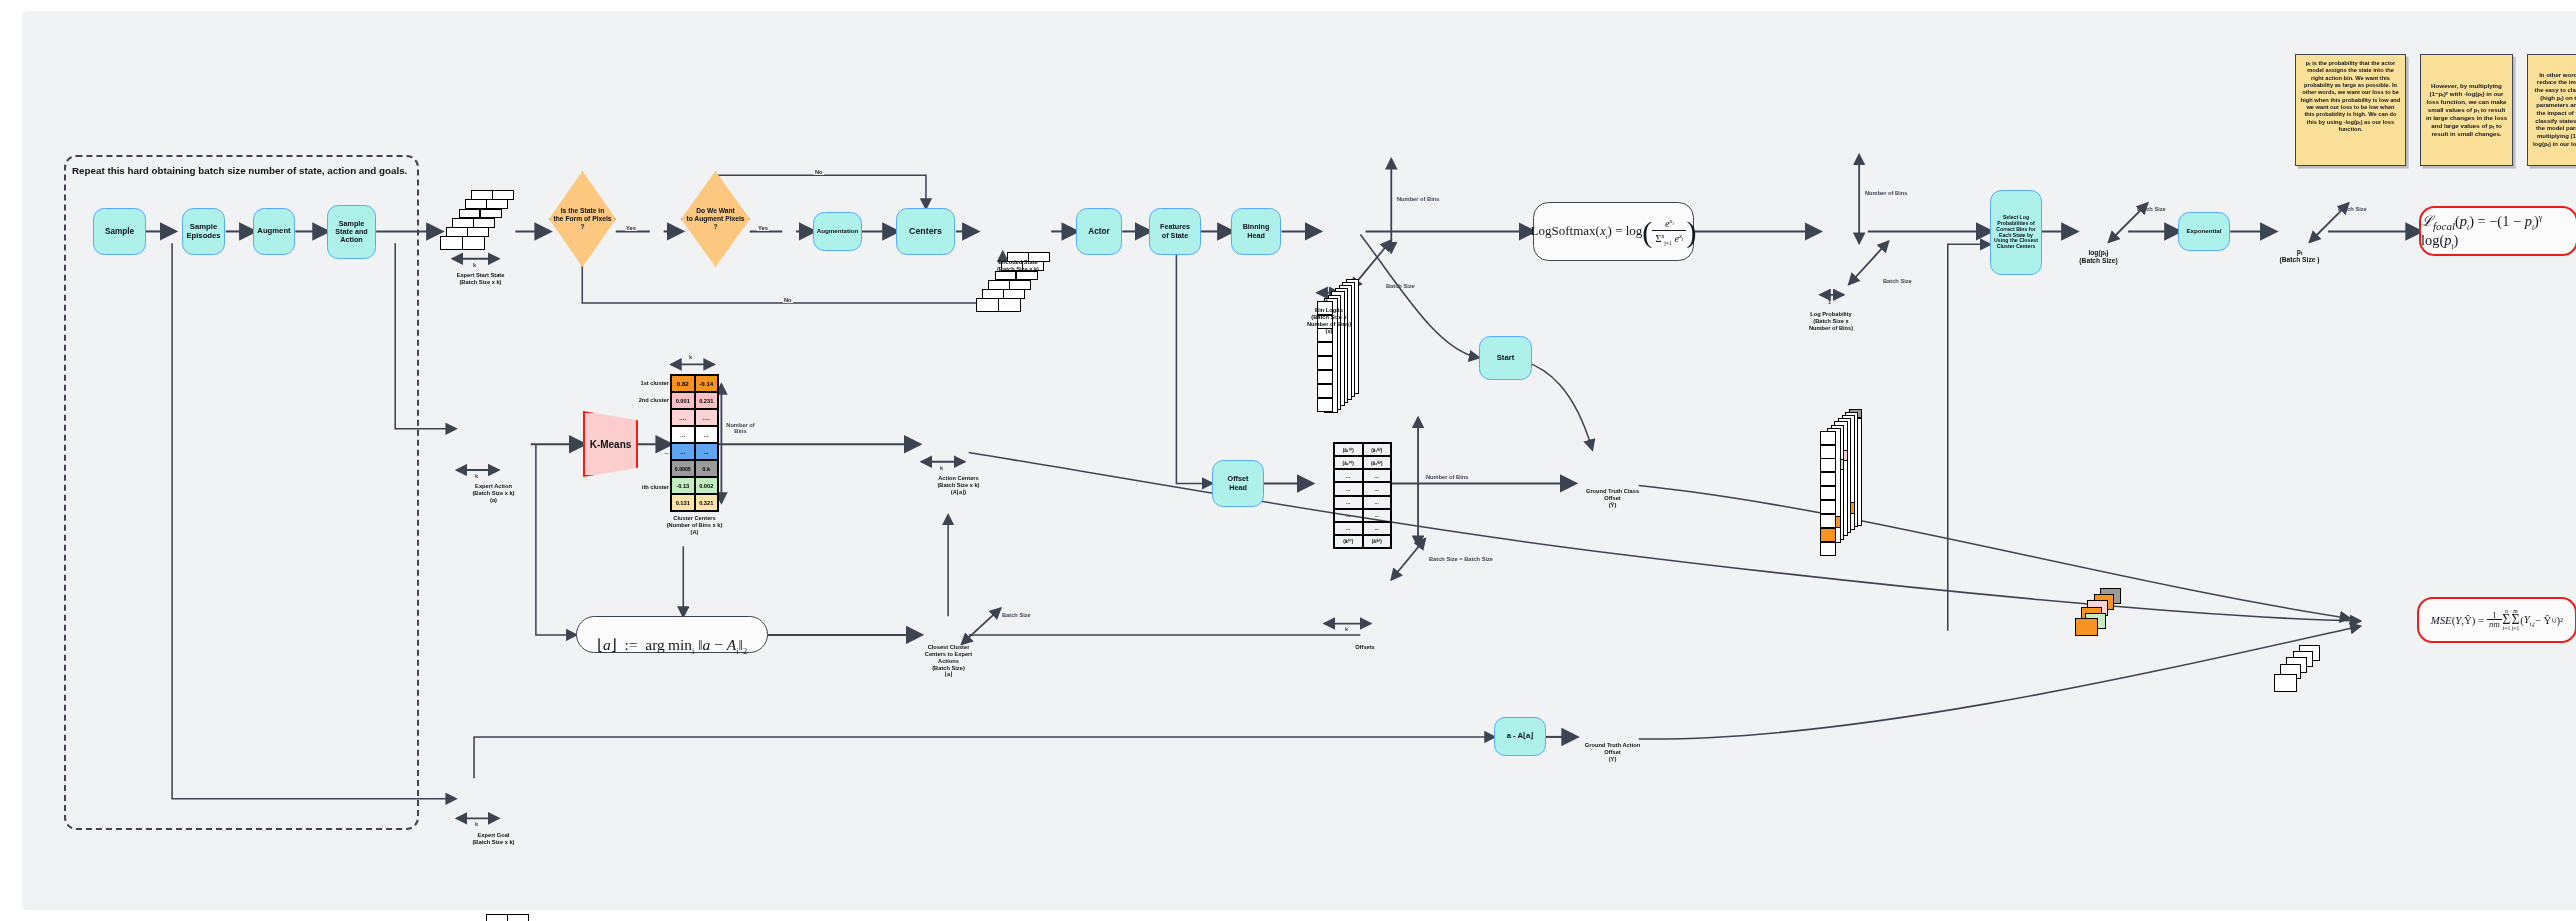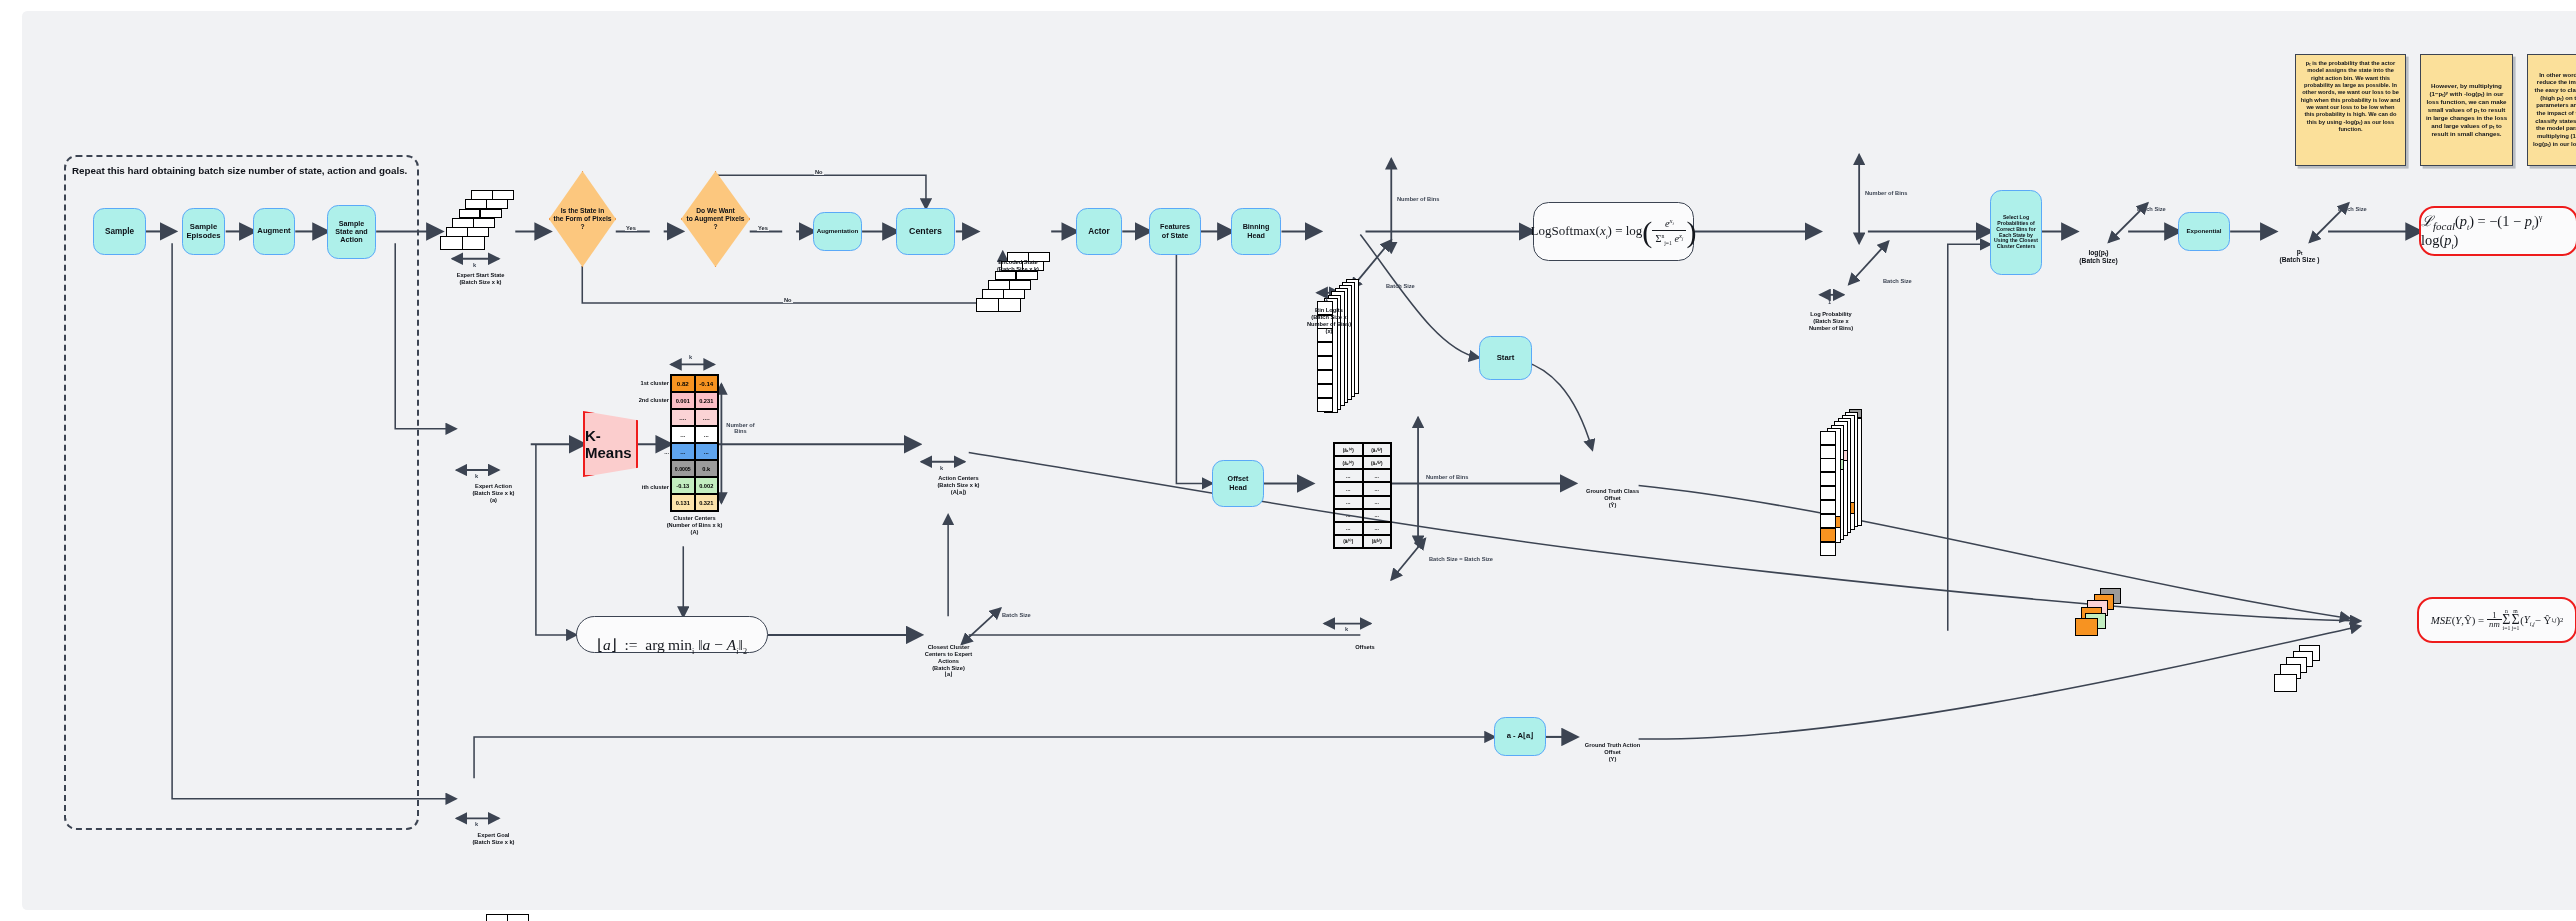--- a/index.html
+++ b/index.html
@@ -62,21 +62,21 @@
   }
 
   
   .kmeans {
     background:#fbcdcd;
     border:2.1px solid #ef1c1c;
     clip-path:polygon(0% 0%, 100% 14%, 100% 86%, 0% 100%);
     display:flex; align-items:center; justify-content:center;
   }
   .kmeans span {
-    font-weight:bold; font-size:15px; color:#0d1016;
+    font-weight:bold; font-size:10px; color:#0d1016;
   }
 
   
   .formula-box {
     background:#fbfbfc;
     border:1.5px solid #3c4452;
     border-radius:15.5px;
     display:flex; align-items:center; justify-content:center;
     font-family:"Liberation Serif", serif;
     color:#14171d;

